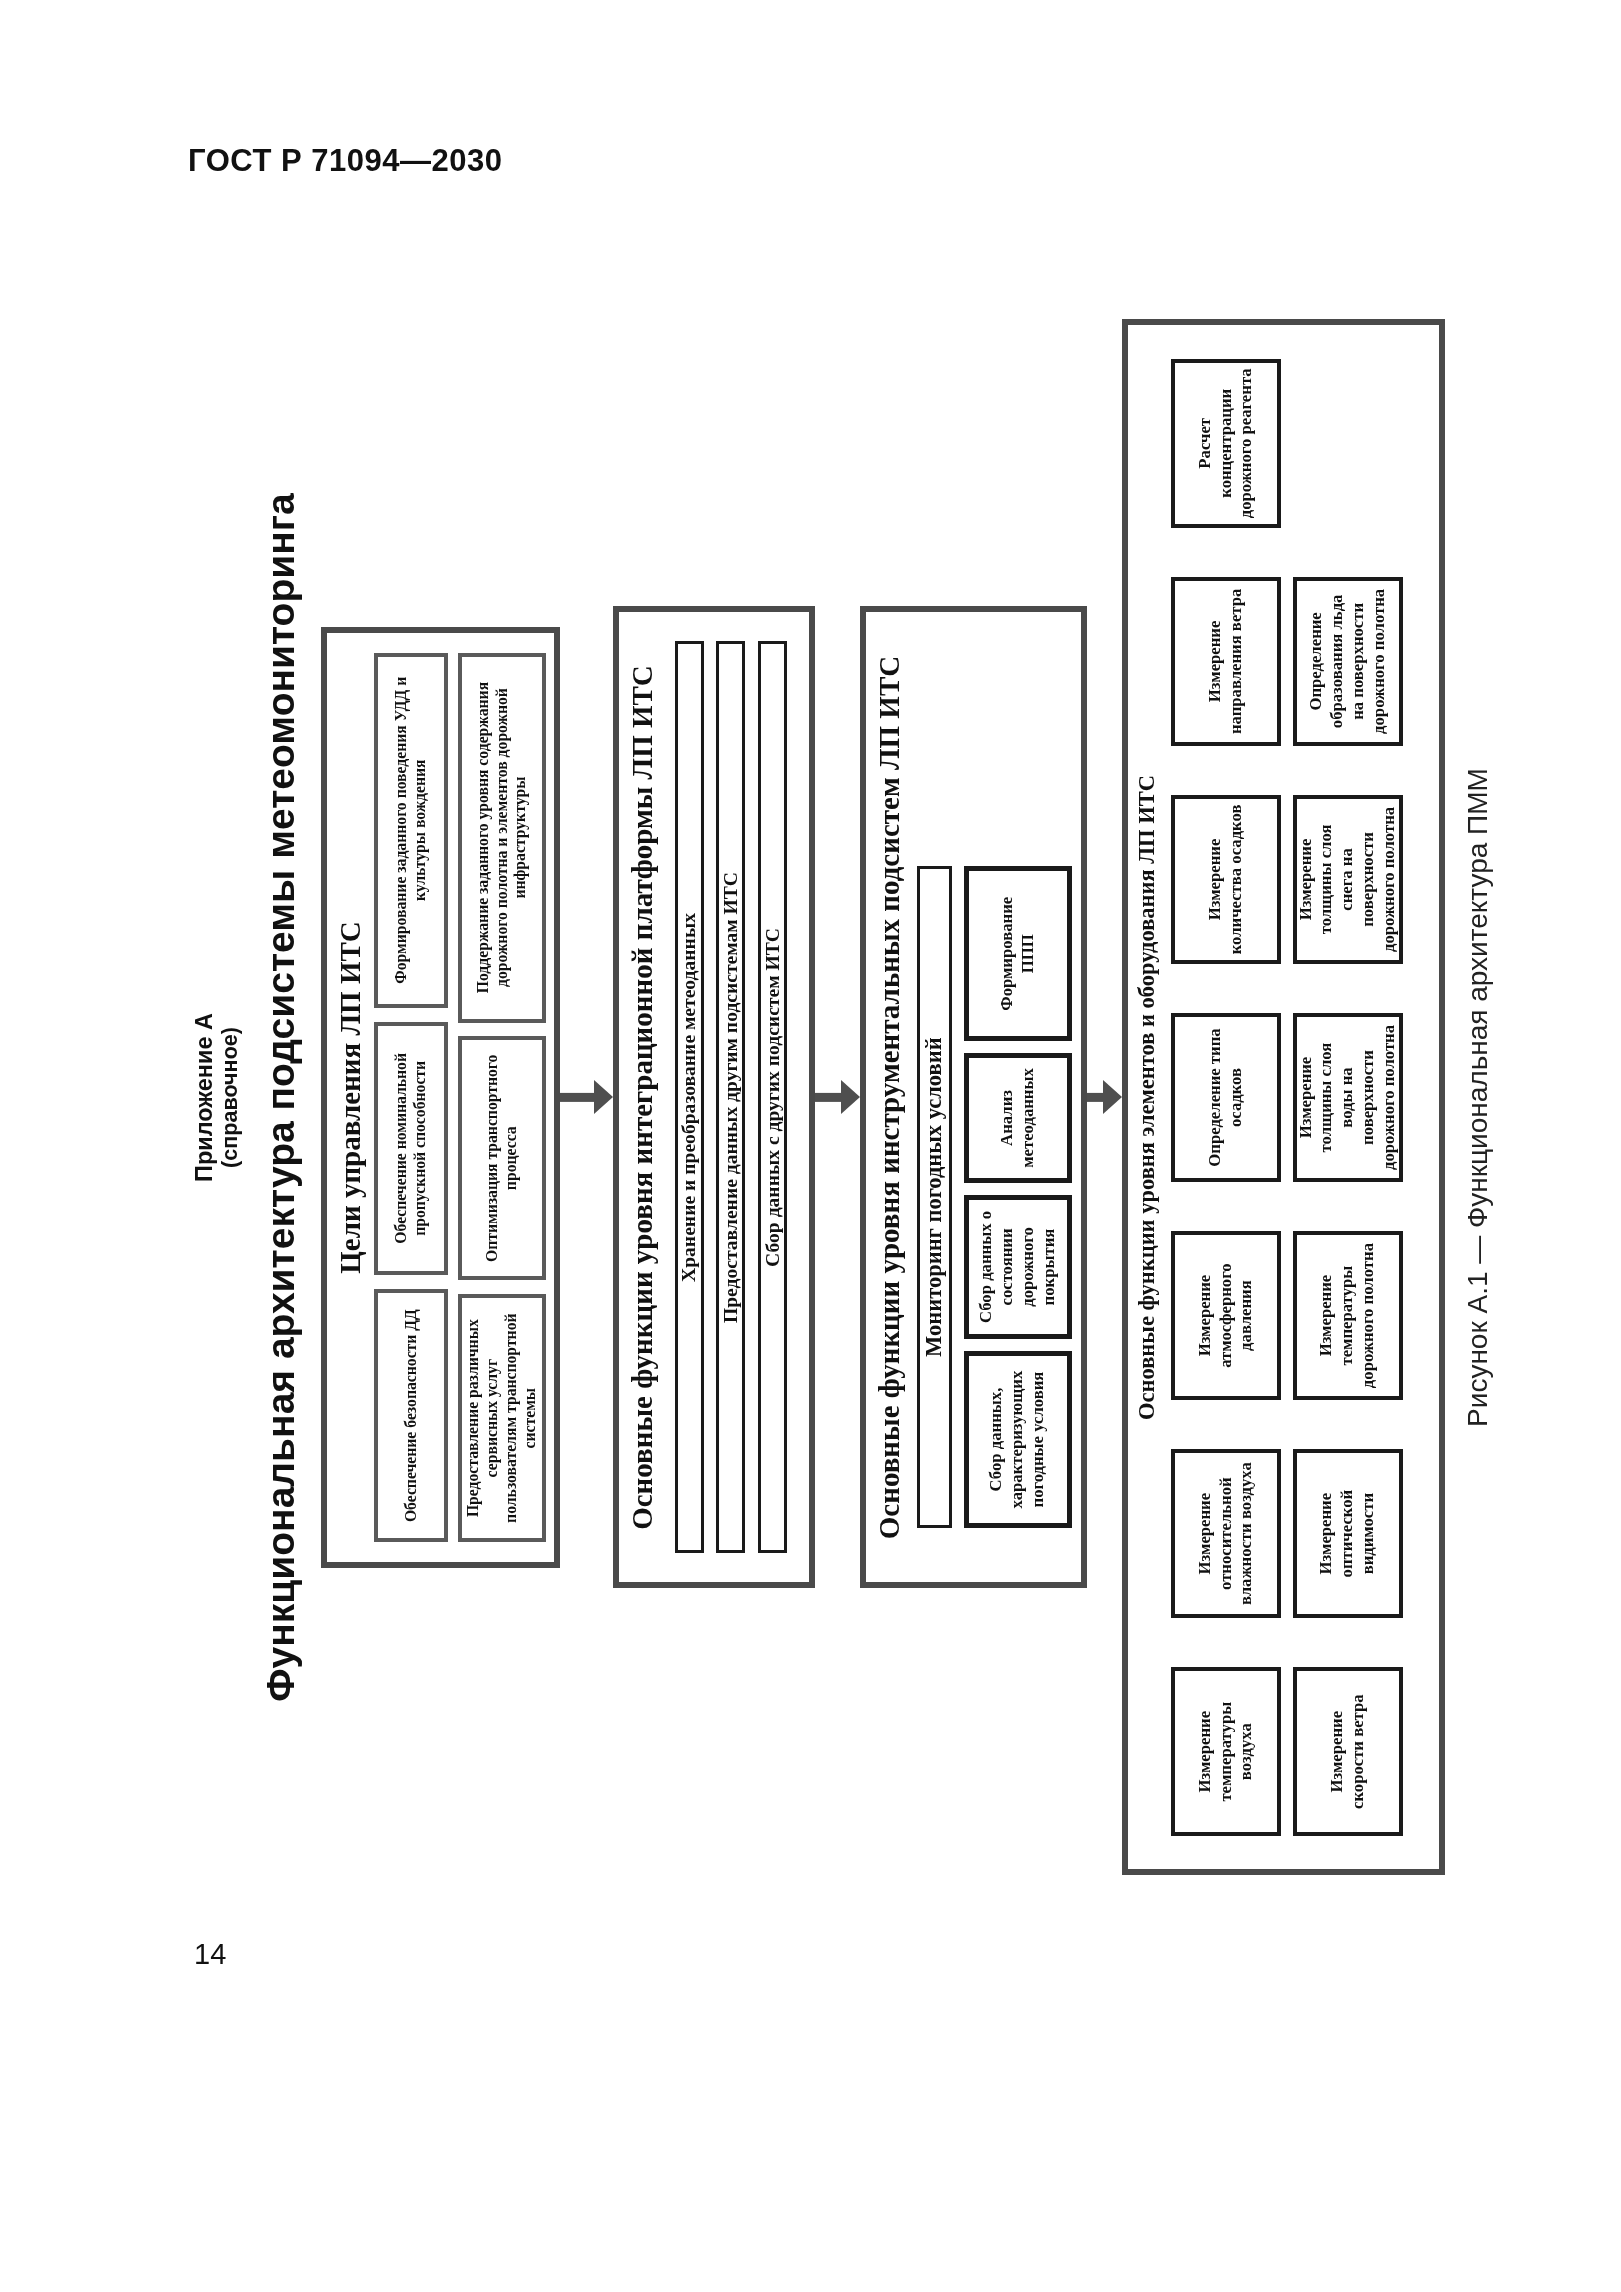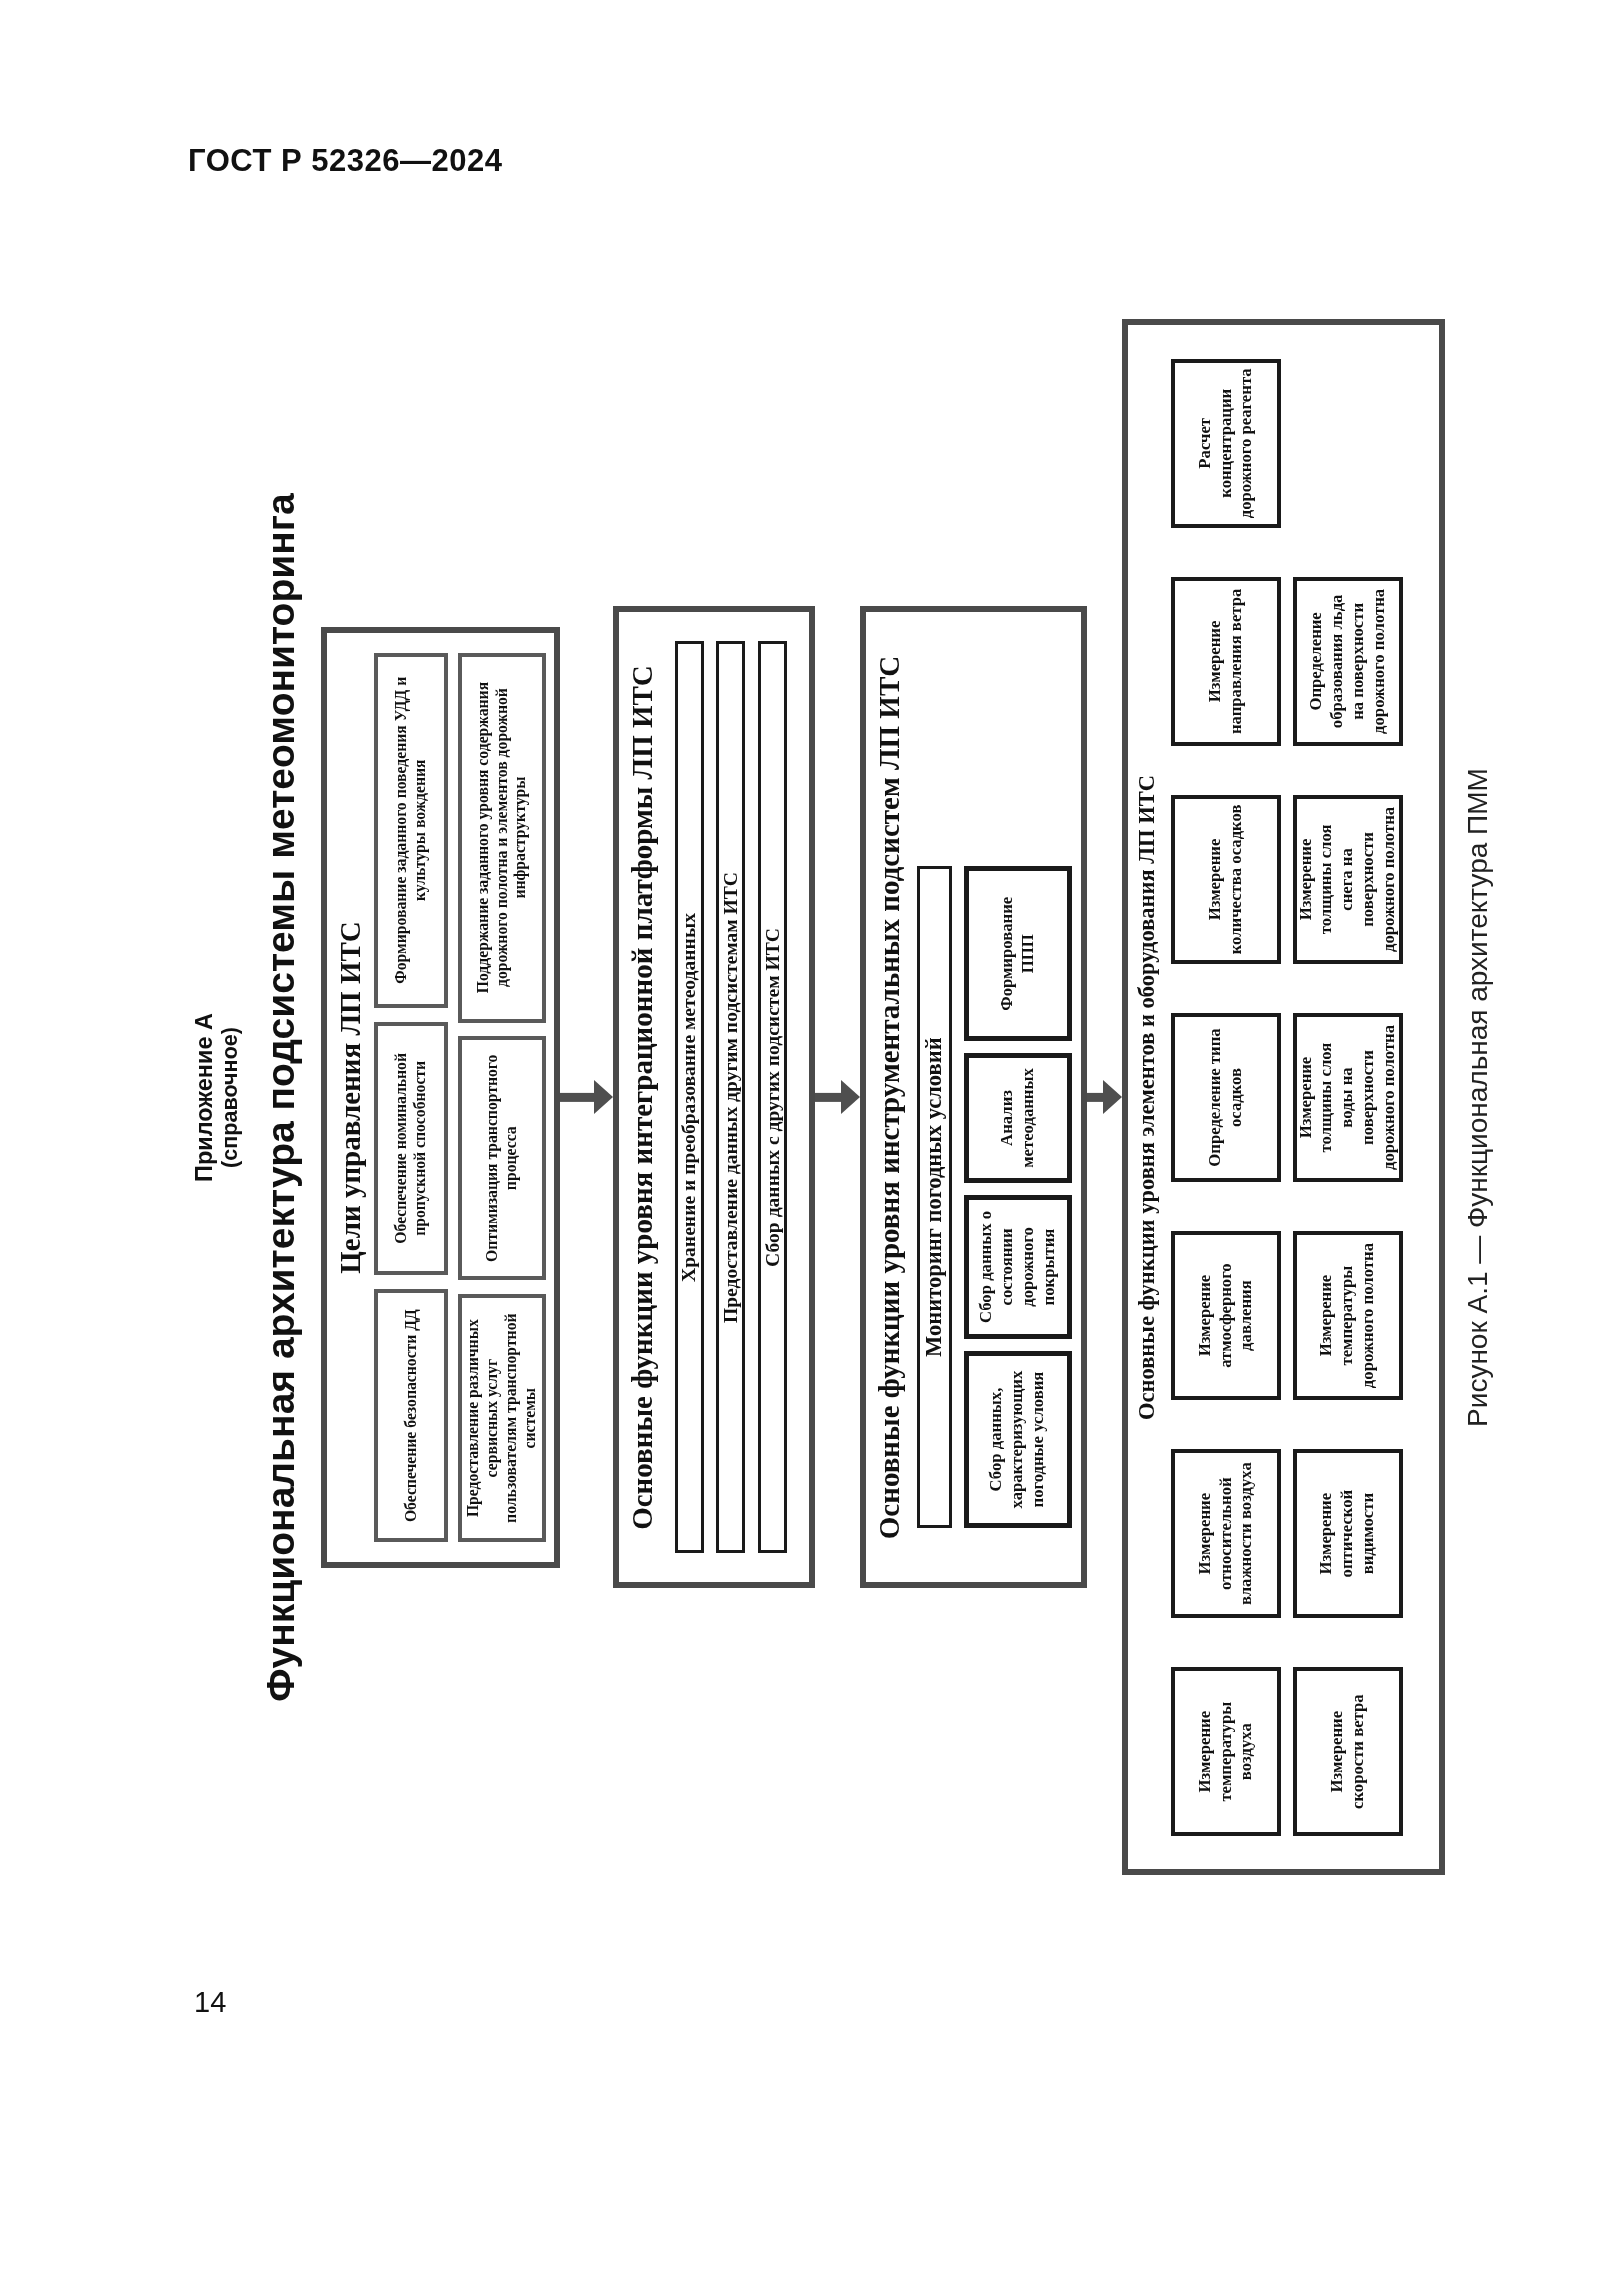--- a/index.html
+++ b/index.html
@@ -7,21 +7,21 @@
     position:relative; width:1621px; height:2293px; background:#ffffff;
     overflow:hidden; font-family:"Liberation Sans", sans-serif; color:#111;
   }
   * { box-sizing:border-box; }
 
   .gost-header {
     position:absolute; left:188px; top:143px;
     font-weight:bold; font-size:31px; letter-spacing:0.5px;
   }
   .page-number {
-    position:absolute; left:194px; top:1986px; font-size:29px;
+    position:absolute; left:194px; top:1938px; font-size:29px;
   }
 
   
   .rotated-figure {
     position:absolute; left:186px; top:1950px; width:1705px; height:1323px;
     transform:rotate(-90deg); transform-origin:0 0;
     display:flex; flex-direction:column; align-items:center;
   }
 
   .apx-title   { margin-top:5.9px;  font-weight:bold; font-size:23.5px; line-height:25.5px; text-align:center; }
@@ -99,21 +99,21 @@
     padding:2px 4.9px;
   }
 
   .fig-caption { margin-top:15.7px; font-size:28px; line-height:33px; text-align:center; color:#222; }
 </style>
 </head>
 <body>
 
 <div class="page">
 
-  <div class="gost-header">ГОСТ Р 52326—2024</div>
+  <div class="gost-header">ГОСТ Р 71094—2030</div>
 
   <div class="rotated-figure">
 
     <div class="apx-title">Приложение А</div>
     <div class="apx-sub">(справочное)</div>
     <div class="fig-heading">Функциональная архитектура подсистемы метеомониторинга</div>
 
     <div class="block b1">
       <div class="blk-title">Цели управления ЛП ИТС</div>
       <div class="b1row r1">

